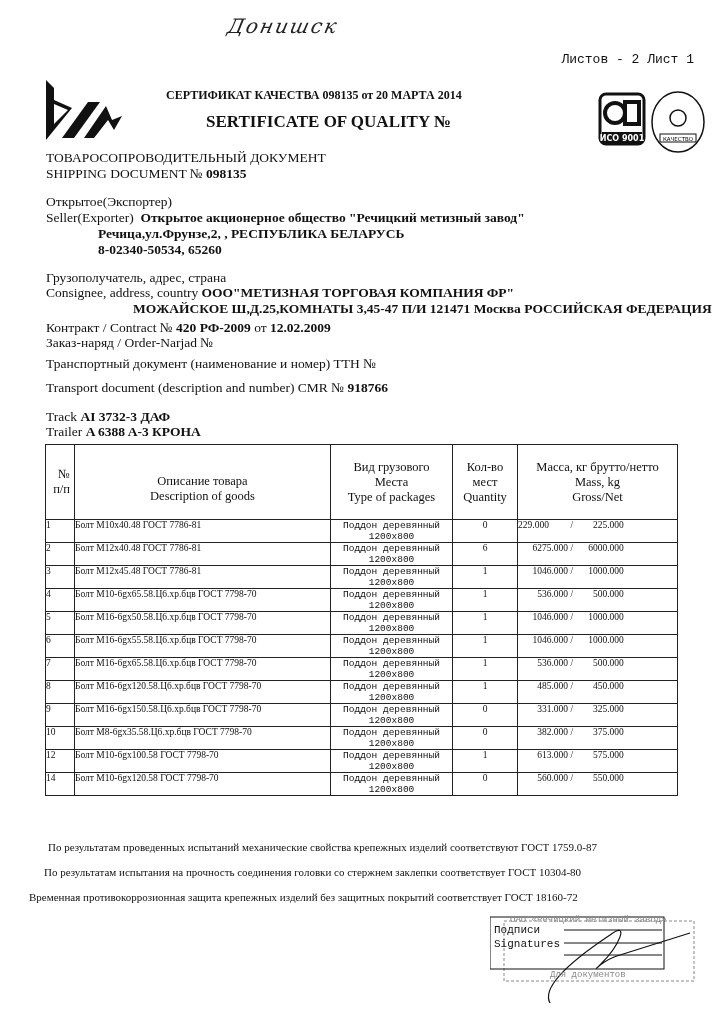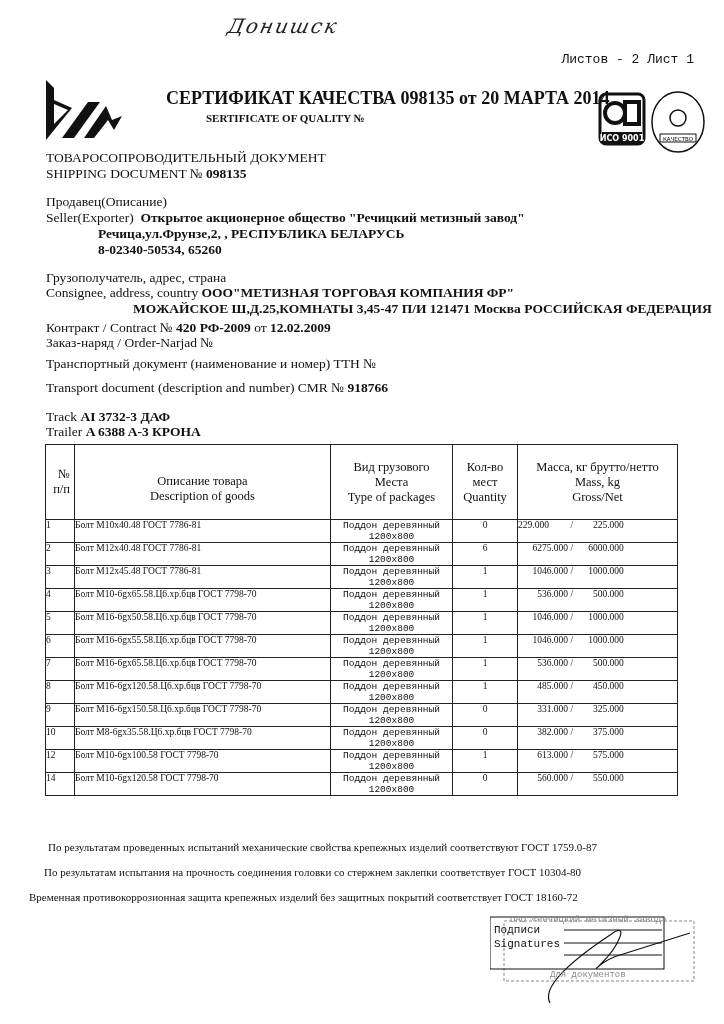--- a/index.html
+++ b/index.html
@@ -3,22 +3,22 @@
 <meta charset="utf-8">
 <style>
   html, body { margin:0; padding:0; background:#ffffff; }
   body { width:724px; height:1024px; position:relative; overflow:hidden;
          font-family:"Liberation Serif", serif; color:#111; }
   .abs { position:absolute; }
   .handwritten { left:228px; top:14px; font-family:"DejaVu Serif", serif; font-style:italic;
                  font-size:20px; letter-spacing:2px; color:#222; transform:skewX(-12deg); }
   .sheets { right:30px; top:52px; font-family:"Liberation Mono", monospace; font-size:13px; }
   .logo { left:44px; top:80px; width:80px; height:62px; }
-  .title1 { left:166px; top:88px; font-size:18px; font-weight:bold; }
-  .title2 { left:206px; top:112px; font-size:11px; font-weight:bold;font-family:Liberation Serif, serif; }
+  .title1 { left:166px; top:88px; font-size:12px; font-weight:bold; }
+  .title2 { left:206px; top:112px; font-size:17px; font-weight:bold;font-family:Liberation Serif, serif; }
   .marks { left:598px; top:88px; width:110px; height:70px; }
   .line { font-size:13.5px; line-height:16px; white-space:nowrap; }
   b { font-weight:bold; }
   table.goods { position:absolute; left:45px; top:444px; width:632px; border-collapse:collapse;
                 font-size:9.5px; table-layout:fixed; }
   table.goods th, table.goods td { border:1px solid #222; padding:0; vertical-align:top; }
   table.goods th { font-weight:normal; font-size:12.5px; line-height:15px; text-align:center;
                    vertical-align:middle; height:60px; }
   table.goods td { height:22px; line-height:11px; }
   td.num { padding-left:6px; padding-top:2px; }
@@ -66,21 +66,21 @@
     </g>
   </svg>
 </div>
 
 <div class="abs line" style="left:46px; top:150px;">ТОВАРОСОПРОВОДИТЕЛЬНЫЙ ДОКУМЕНТ</div>
 <div class="abs line" style="left:46px; top:166px;">
   <span>SHIPPING DOCUMENT №</span>
   <b>098135</b>
 </div>
 
-<div class="abs line" style="left:46px; top:194px;">Продавец(Описание)</div>
+<div class="abs line" style="left:46px; top:194px;">Открытое(Экспортер)</div>
 <div class="abs line" style="left:46px; top:210px;">
   <span>Seller(Exporter)</span>&nbsp;
   <b>Открытое акционерное общество "Речицкий метизный завод"</b>
 </div>
 <div class="abs line" style="left:98px; top:226px;"><b>Речица,ул.Фрунзе,2,  , РЕСПУБЛИКА БЕЛАРУСЬ</b></div>
 <div class="abs line" style="left:98px; top:242px;"><b>8-02340-50534, 65260</b></div>
 
 <div class="abs line" style="left:46px; top:270px;">Грузополучатель, адрес, страна</div>
 <div class="abs line" style="left:46px; top:285px;">
   <span>Consignee, address, country</span>

